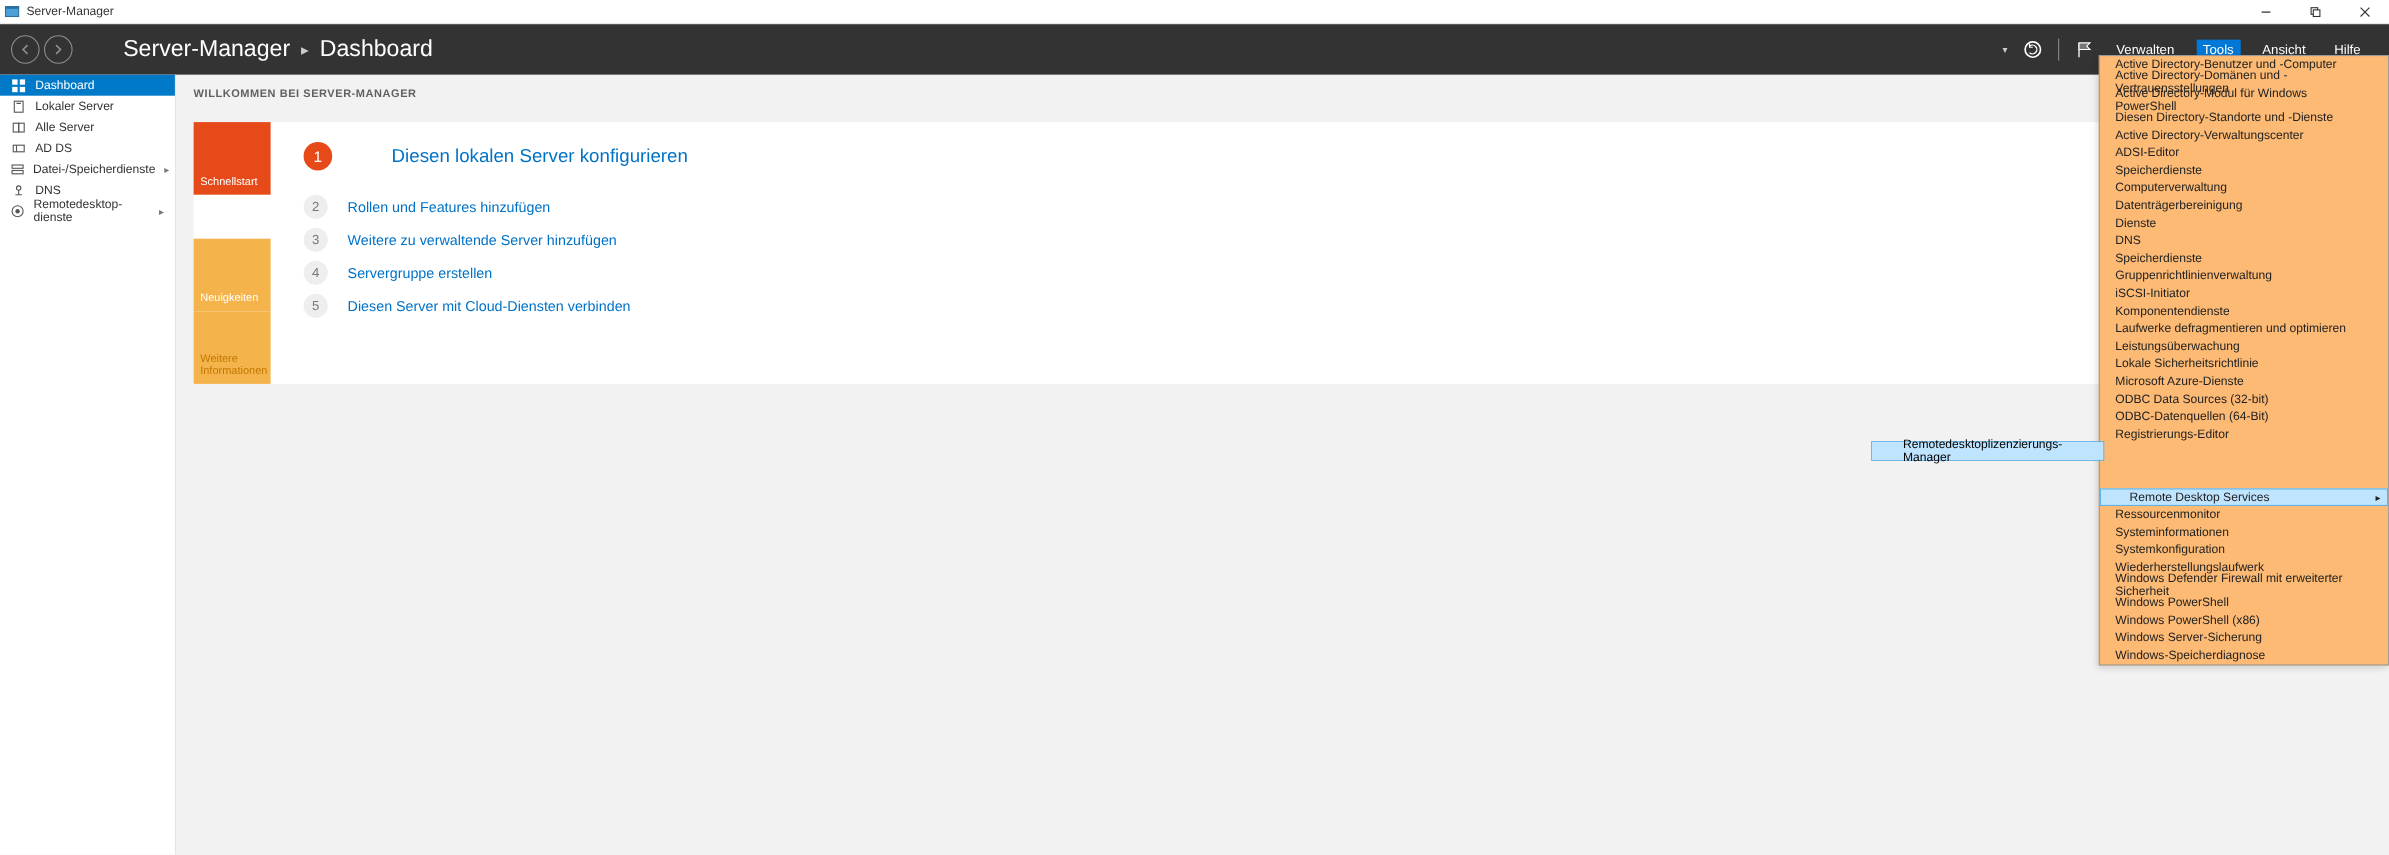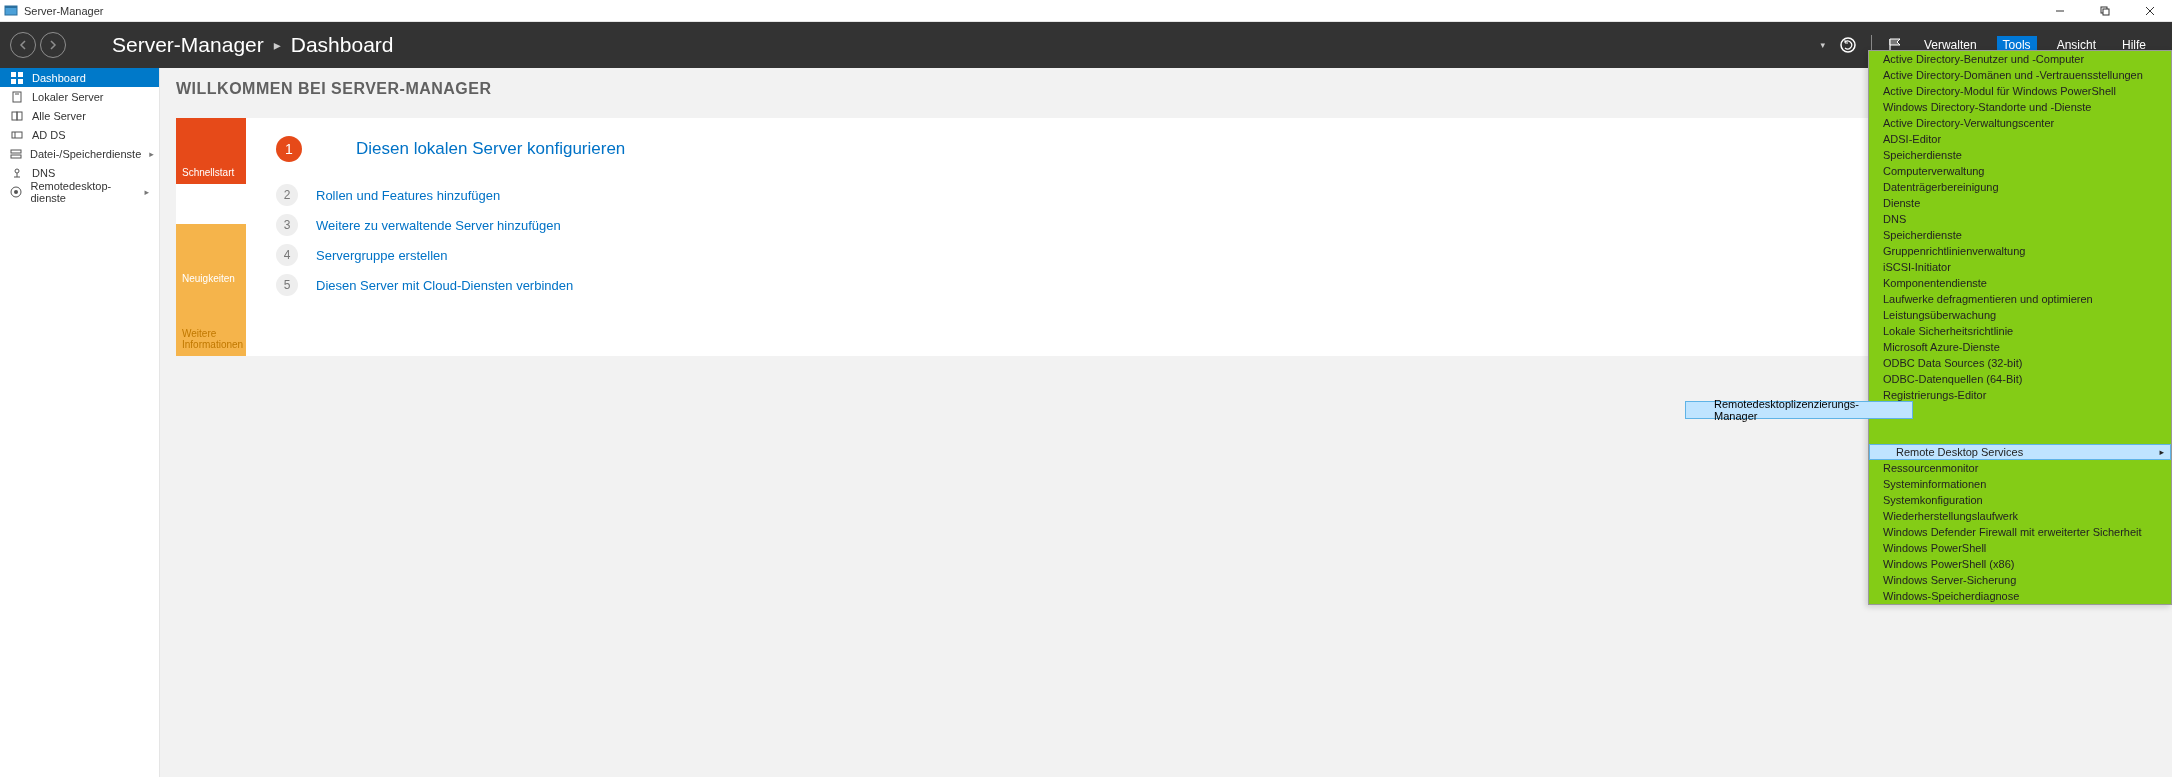--- a/index.html
+++ b/index.html
@@ -26,45 +26,45 @@
 
 .sidebar { position: absolute; left: 0; top: 68px; width: 160px; bottom: 0; background: #fff; border-right: 1px solid #e5e5e5; }
 .sidebar-item { height: 19px; display: flex; align-items: center; padding: 0 10px; font-size: 11px; color: #333; gap: 8px; }
 .sidebar-item.active { background: #0079c9; color: #fff; }
 .sidebar-item .sicon { width: 14px; display: flex; justify-content: center; color: #555; }
 .sidebar-item.active .sicon { color: #fff; }
 .sidebar-item .chev { margin-left: auto; font-size: 9px; color: #777; }
 
 
 .content { position: absolute; left: 160px; right: 0; top: 68px; bottom: 0; background: #f2f2f2; }
-.content-heading { padding: 12px 16px; font-size: 16px; letter-spacing: 0.5px; color: #616161; font-weight: 600; }
+.content-heading { padding: 12px 16px; font-size: 10px; letter-spacing: 0.5px; color: #616161; font-weight: 600; }
 .welcome-block { margin: 8px 16px 0 16px; display: flex; background: #fff; min-height: 200px; }
 
 .side-tabs { width: 70px; display: flex; flex-direction: column; }
 .side-tab { flex: 0 0 66px; display: flex; align-items: flex-end; padding: 6px; font-size: 10px; color: #fff; }
 .side-tab.quick { background: #e64a19; }
 .side-tab.news { background: #f5b44b; margin-top: 40px; }
 .side-tab.more { background: #f5b44b; color:#c07800; line-height:1.1; }
 
 .steps { padding: 18px 30px; }
 .step-row { display: flex; align-items: center; margin-bottom: 8px; }
 .step-num { width: 22px; height: 22px; border-radius: 50%; background: #eee; color: #777; display: flex; align-items: center; justify-content: center; font-size: 12px; margin-right: 18px; }
 .step-row.primary .step-num { background: #e64a19; color: #fff; width: 26px; height: 26px; font-size: 14px; }
 .step-link { color: #0072c6; font-size: 13px; }
 .step-row.primary .step-link { font-size: 17px; margin-left: 36px; }
 .step-row.primary { margin-bottom: 22px; }
 
 
-.tools-menu { position: absolute; right: 0; top: 50px; width: 304px; background: #84cc16; border: 1px solid #999; box-shadow: -2px 2px 6px rgba(0,0,0,.15); z-index: 100; }
+.tools-menu { position: absolute; right: 0; top: 50px; width: 264px; background: #fdba74; border: 1px solid #999; box-shadow: -2px 2px 6px rgba(0,0,0,.15); z-index: 100; }
 .tools-item { height: 16px; padding: 0 18px 0 14px; font-size: 11px; color: #222; display: flex; align-items: center; position: relative; }
 .tools-item.highlighted { background: #bfe4ff; border: 1px solid #5fb3e6; padding-left:26px;margin-top:41px; }
 .tools-item .sub-chev { position: absolute; right: 6px; font-size: 9px; }
 
 
-.submenu { position: absolute; right: 259px; top: 401px; width: 228px; background: #f0f0f0; border: 1px solid #5fb3e6; z-index: 101; }
+.submenu { position: absolute; right: 259px; top: 401px; width: 212px; background: #f0f0f0; border: 1px solid #5fb3e6; z-index: 101; }
 .submenu-item { height: 16px; padding: 0 10px 0 28px; font-size: 11px; display: flex; align-items: center; background: #bfe4ff; }
 
 svg { display: block; }
 </style>
 </head>
 <body>
 
 <div class="title-bar">
   <span class="app-icon">
     <svg width="14" height="14" viewBox="0 0 14 14">
@@ -247,21 +247,21 @@
   <div class="tools-item">
       <span>Active Directory-Benutzer und -Computer</span>
     </div>
   <div class="tools-item">
       <span>Active Directory-Domänen und -Vertrauensstellungen</span>
     </div>
   <div class="tools-item">
       <span>Active Directory-Modul für Windows PowerShell</span>
     </div>
   <div class="tools-item">
-      <span>Windows Directory-Standorte und -Dienste</span>
+      <span>Diesen Directory-Standorte und -Dienste</span>
     </div>
   <div class="tools-item">
       <span>Active Directory-Verwaltungscenter</span>
     </div>
   <div class="tools-item">
       <span>ADSI-Editor</span>
     </div>
   <div class="tools-item">
       <span>Speicherdienste</span>
     </div>

